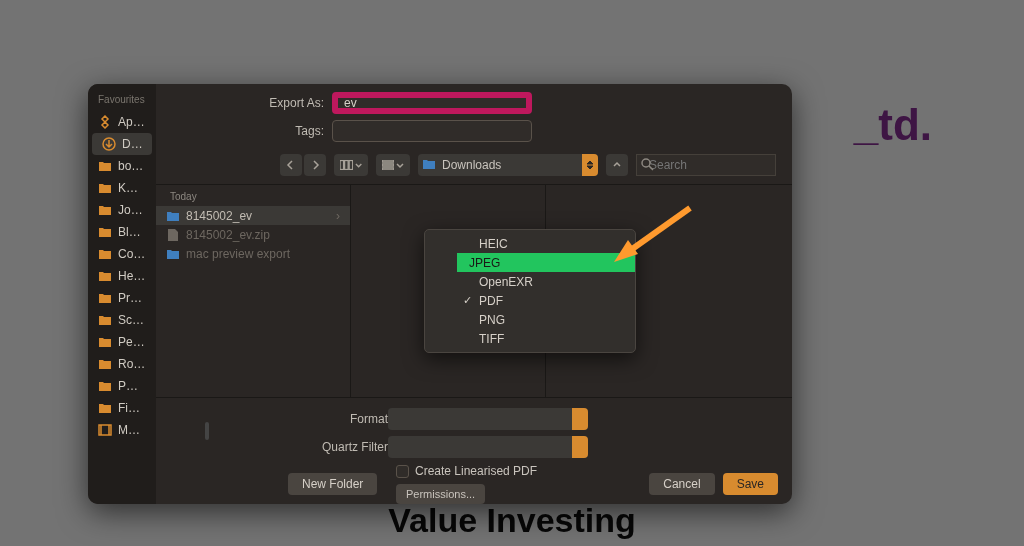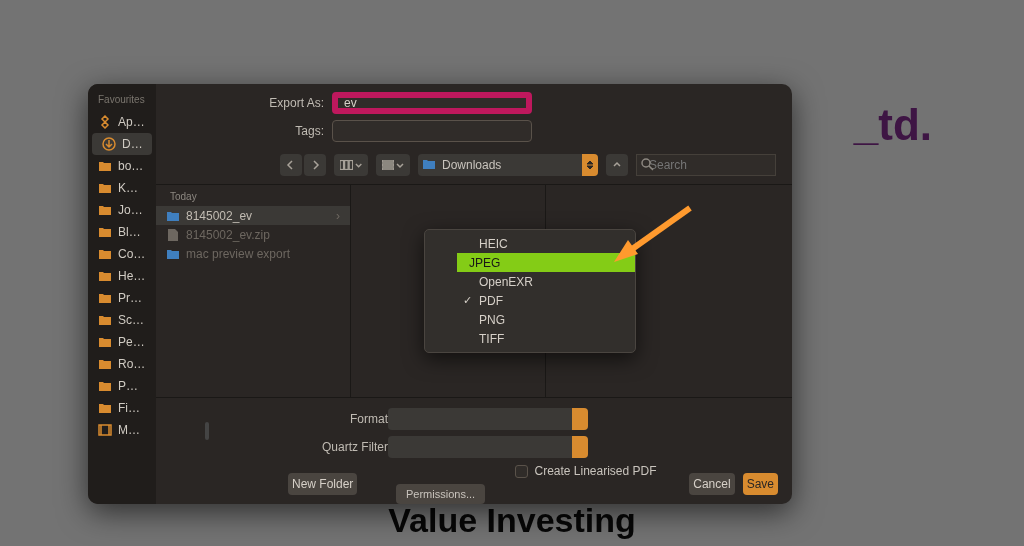--- a/index.html
+++ b/index.html
@@ -123,51 +123,51 @@
   .opt-label{ width:216px; text-align:right; font-size:12px; color:#c0bbb3;}
   .opt-control{ }
   .opt-popup{
     height:22px; width:200px; background:#3b3936; border-radius:4px;
     display:flex; align-items:center; padding:0 4px; position:relative;
   }
   .opt-popup .arrows{
     position:absolute; right:0; top:0; bottom:0; width:16px;
     background:#d88b2f; border-radius:0 4px 4px 0;
   }
-  .checkbox-row{ display:flex; align-items:center; gap:6px; margin-left:224px; margin-bottom:6px;justify-content:center;}
+  .checkbox-row{ display:flex; align-items:center; gap:6px; margin-left:224px; margin-bottom:6px;}
   .checkbox-box{ width:13px; height:13px; border:1px solid #5a524a; background:#302c29; border-radius:3px;}
   .perm-btn{
     height:20px; background:#4a4540; border:none; border-radius:4px;
     color:#c9c4bd; padding:0 10px; font-size:11px; margin-left:224px;
   }
 
   .footer{
     display:flex; align-items:center; padding:8px 14px; gap:8px;
     position:absolute; bottom:0; left:118px; right:0; height:40px;
   }
   .btn{
-    height:22px; border:none; border-radius:4px; padding:0 4px; font-size:12px;
+    height:22px; border:none; border-radius:4px; padding:0 14px; font-size:12px;
     cursor:default;
   }
   .btn.default{ background:#4a4540; color:#d6d0c8;}
   .btn.primary{ background:#d88b2f; color:#2a2624; font-weight:500;}
   .footer .spacer{ flex:1;}
 
   
   .dropdown{
     position:absolute; top: 229px; left: 424px;
     width: 212px; background:#322f2c; border:1px solid #4a4540;
     border-radius:5px; box-shadow:0 6px 20px rgba(0,0,0,0.6);
     padding:4px 0; z-index:20;
   }
   .dd-item{
     height:19px; display:flex; align-items:center; padding:0 10px 0 22px;
     font-size:12px; color:#d6d0c8; position:relative; cursor:default;margin-left:32px;
   }
-  .dd-item.sel{ background:#84cc16; color:#1a1816;padding-left:12px;}
+  .dd-item.sel{ background:#22c55e; color:#1a1816;padding-left:12px;}
   .dd-item .check{
     position:absolute; left:6px; top:3px; font-size:11px; color:#d6d0c8;
   }
 
   
   .arrow-ann{
     position:absolute; top:200px; left:610px; z-index:30; pointer-events:none;
   }
   .arrow-ann svg path{ fill:#ff9a2e; }
   .arrow-ann svg line{ stroke:#ff9a2e; stroke-width:6; }

